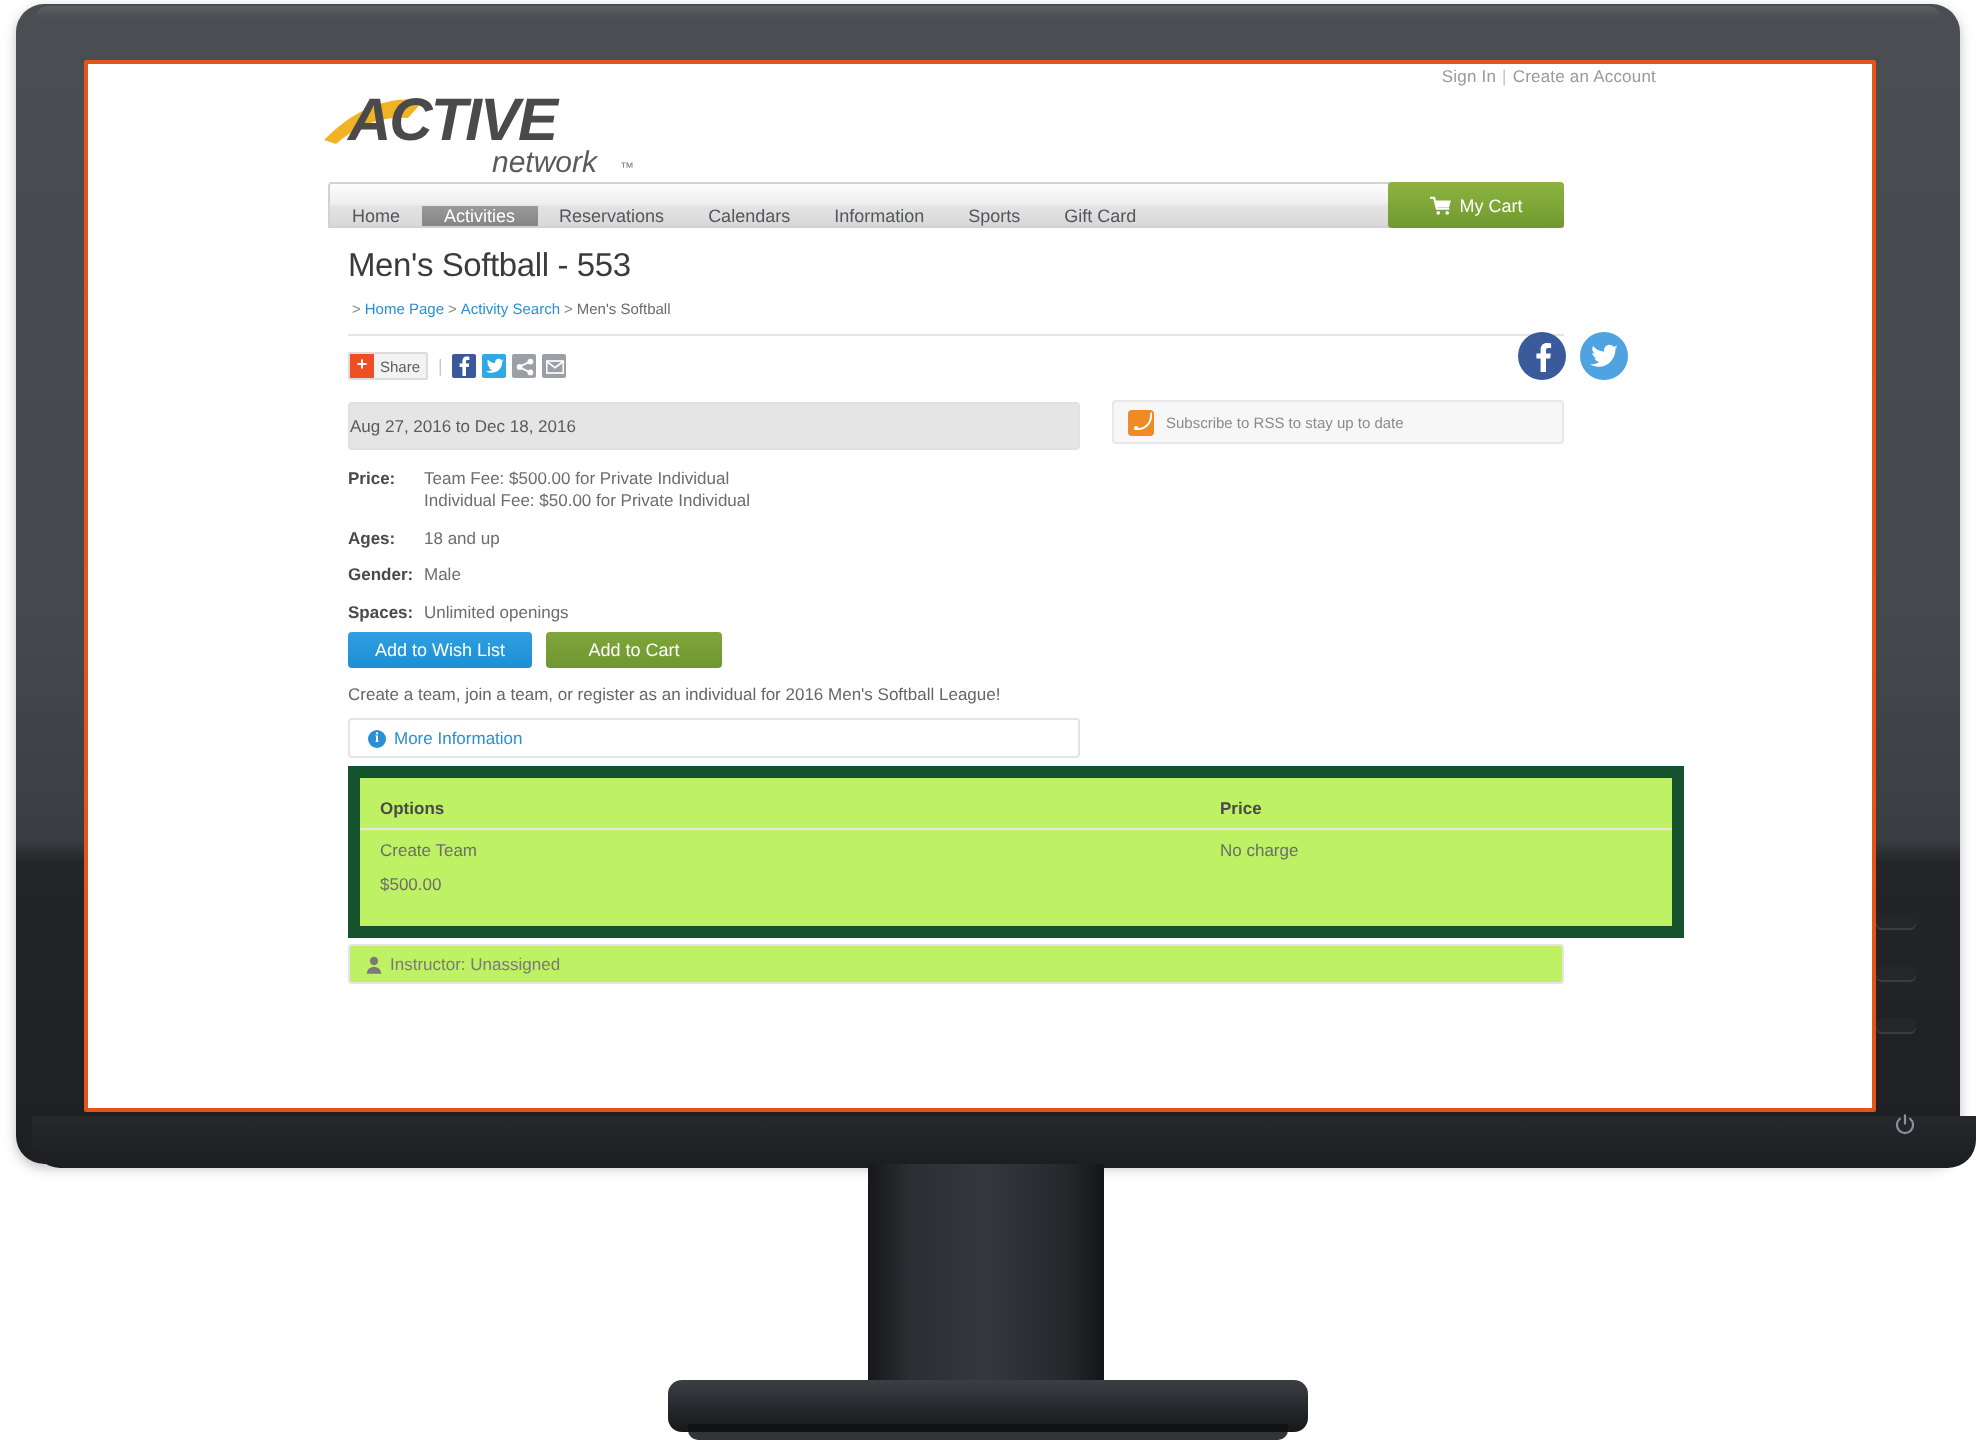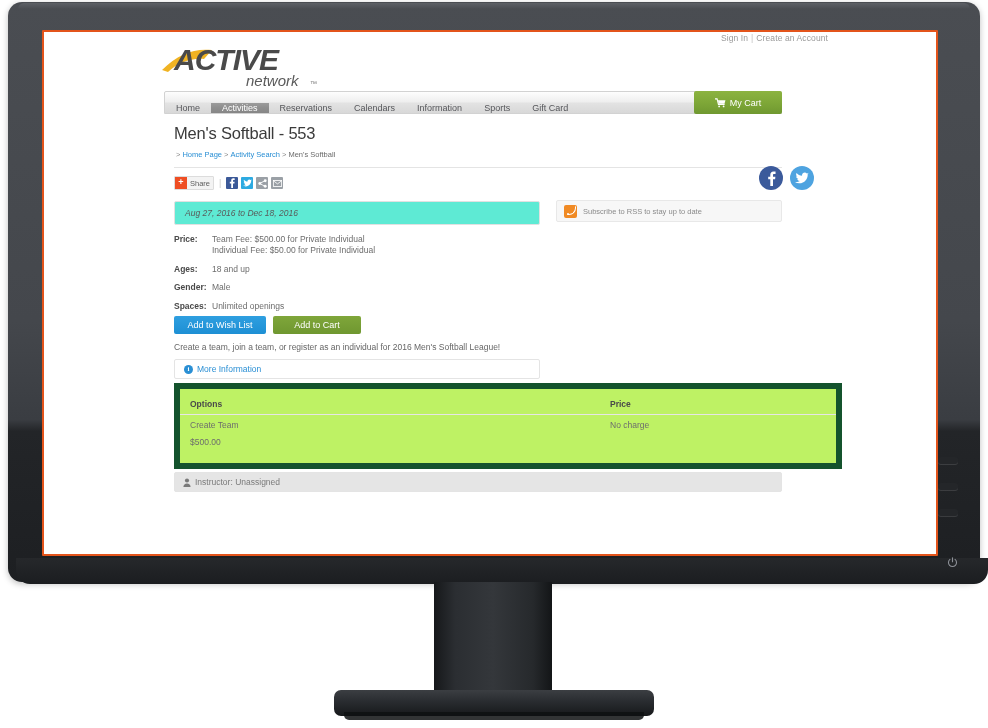--- a/index.html
+++ b/index.html
@@ -237,28 +237,26 @@
   }
   .circ-fb { background: #3b5a9b; }
   .circ-tw { background: #4ea3e0; }
 
   
   .date-box {
     position: absolute;
     left: 130px; top: 169px;
     width: 366px; height: 24px;
     border: 1px solid #e1e1e1;
-    background: #5eead4;
+    background: #e5e5e5;
     border-radius: 2px;
     box-sizing: border-box;
     display: flex; align-items: center;
-    padding-left: 10px;
     font-size: 8.5px;
     color: #5a5a5a;
-    font-style: italic;
   }
   .rss-box {
     position: absolute;
     left: 512px; top: 168px;
     width: 226px; height: 22px;
     border: 1px solid #e8e8e8;
     background: #f7f7f7;
     border-radius: 2px;
     box-sizing: border-box;
     display: flex; align-items: center;
@@ -385,21 +383,21 @@
   }
   .opt-c1 { width: 420px; flex: none; }
   .opt-c2 { flex: 1; }
 
   
   .instructor-box {
     position: absolute;
     left: 130px; top: 440px;
     width: 608px; height: 20px;
     border: 1px solid #e4e4e4;
-    background: #e5e5e5;
+    background: #bef264;
     border-radius: 2px;
     box-sizing: border-box;
     display: flex; align-items: center;
     padding-left: 8px;
     gap: 4px;
     font-size: 8.5px;
     color: #7a7a7a;
   }
   .person-ic { width: 8px; height: 9px; display: block; }
 </style>

